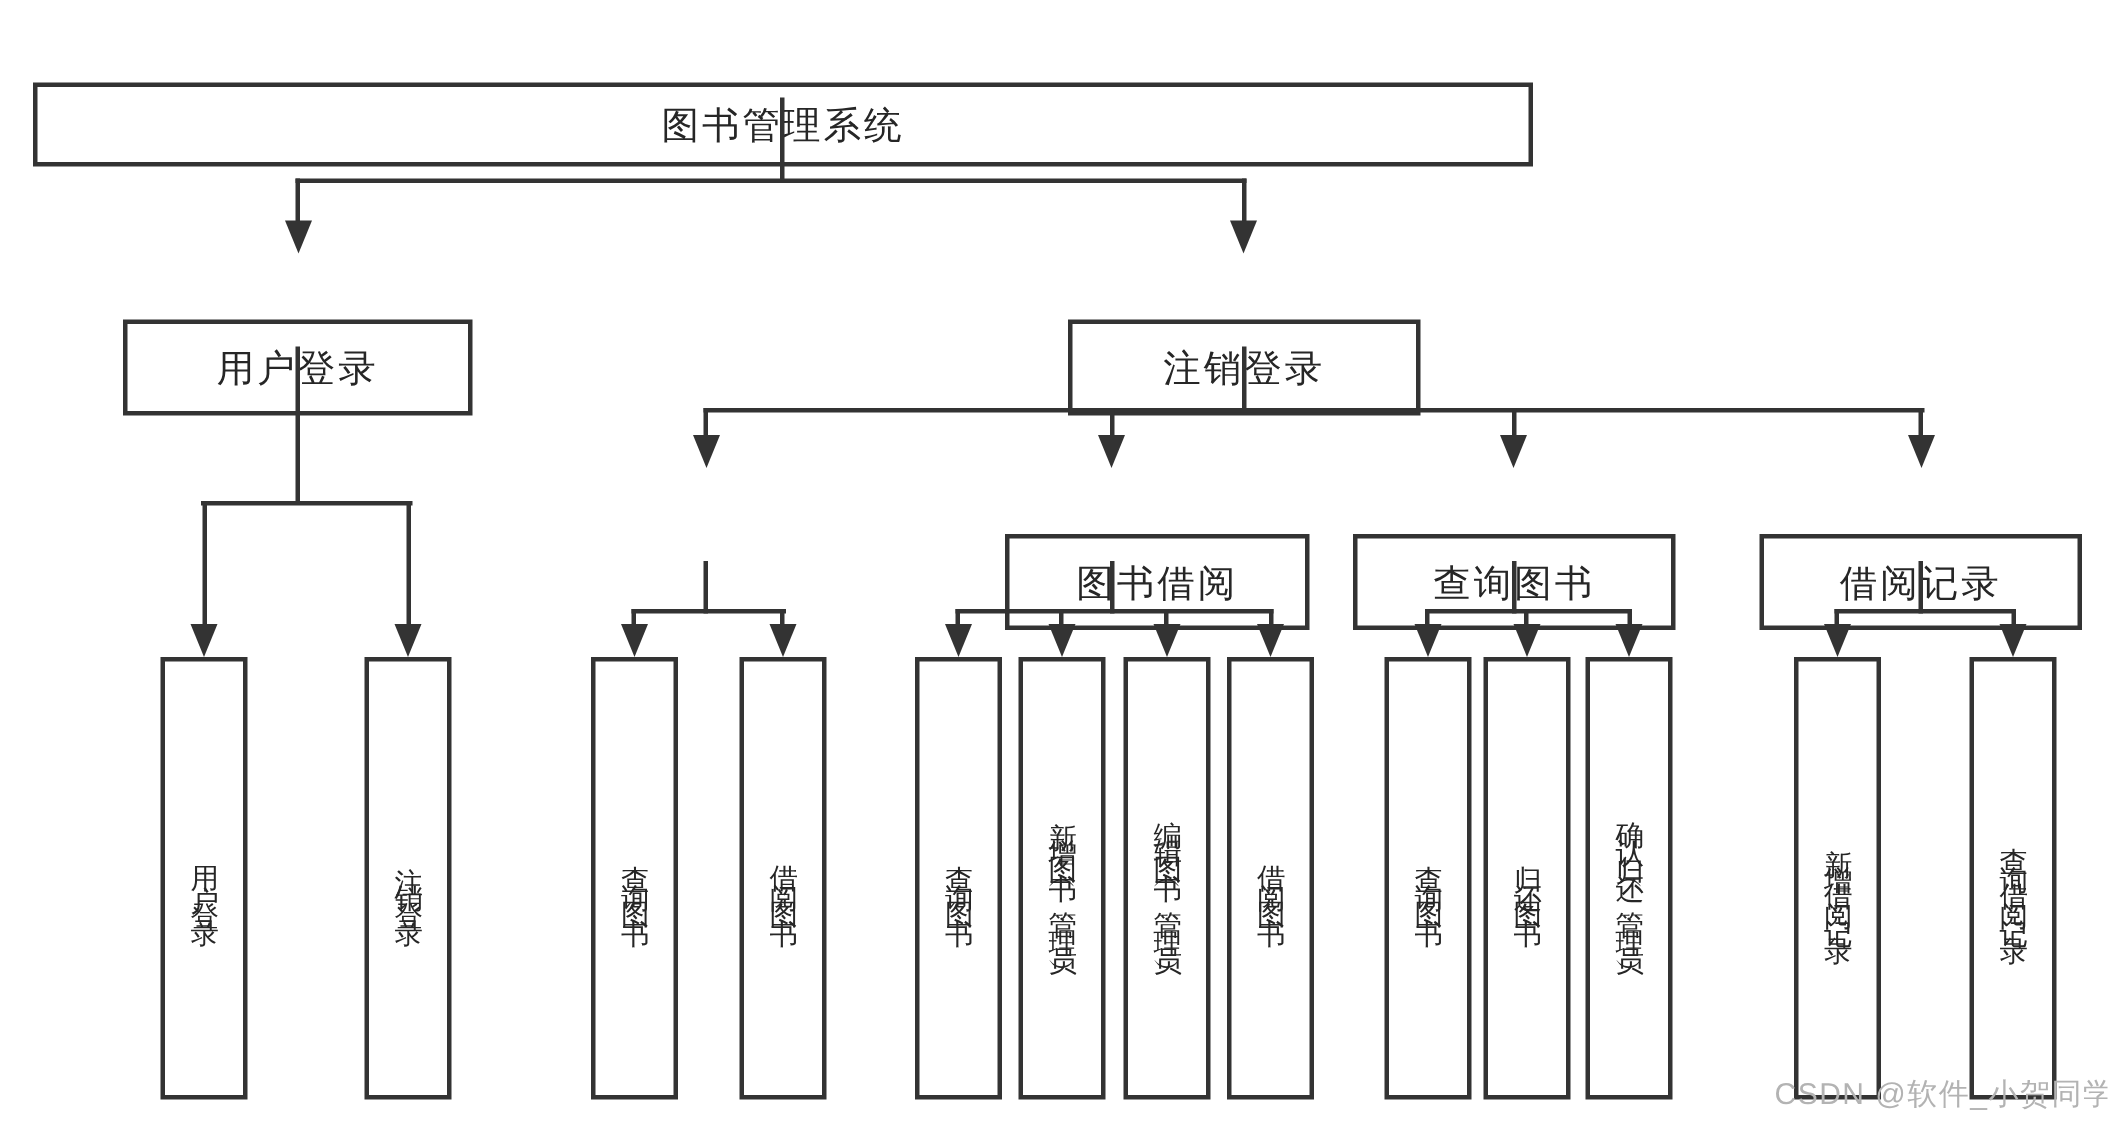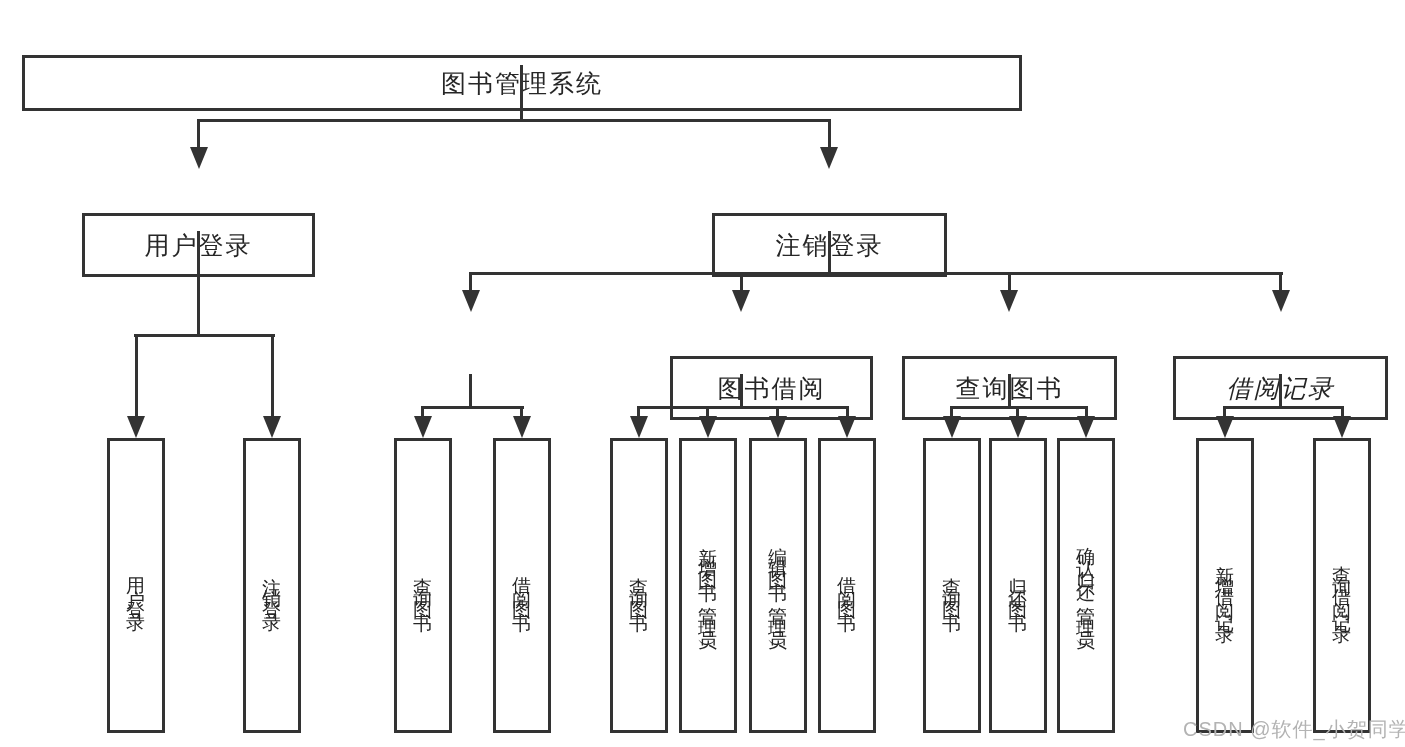--- a/index.html
+++ b/index.html
@@ -110,21 +110,21 @@
   <div class="ar" style="left:1000px; top:290px;"></div>
   <div class="vl" style="left:1279px; top:272px; height:20px;"></div>
   <div class="ar" style="left:1272px; top:290px;"></div>
 
   <div class="hbox" style="left:670px; top:312px; width:203px;">
     <span>图书借阅</span>
   </div>
   <div class="hbox" style="left:902px; top:312px; width:215px;">
     <span>查询图书</span>
   </div>
-  <div class="hbox" style="left:1173px; top:312px; width:215px;font-style:italic;">
+  <div class="hbox" style="left:1173px; top:312px; width:215px;">
     <span>借阅记录</span>
   </div>
 
   <div class="vl" style="left:469px; top:374px; height:35px;"></div>
   <div class="hl" style="left:421px; top:406px; width:103px;"></div>
   <div class="vl" style="left:421px; top:406px; height:14px;"></div>
   <div class="ar" style="left:414px; top:416px;"></div>
   <div class="vl" style="left:520px; top:406px; height:14px;"></div>
   <div class="ar" style="left:513px; top:416px;"></div>
 

